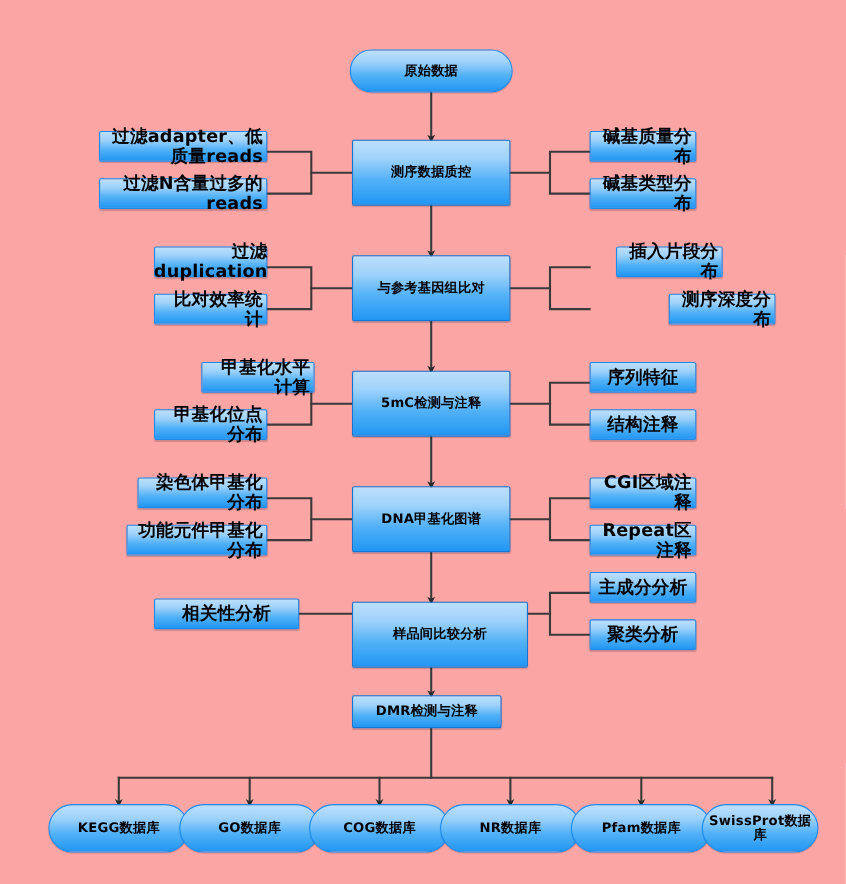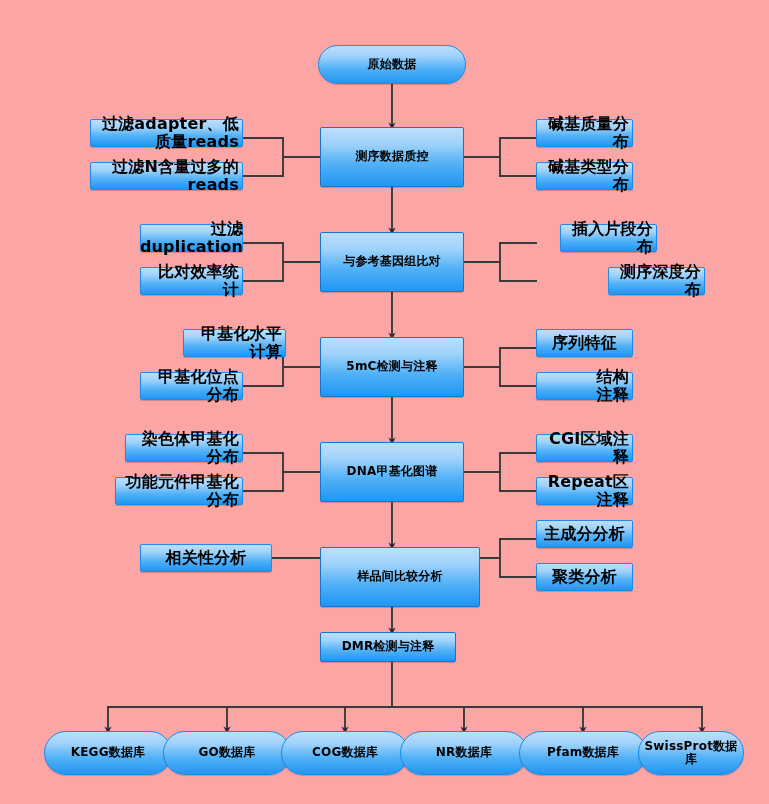--- a/index.html
+++ b/index.html
@@ -164,21 +164,21 @@
   </div>
   <div class="node rect" style="left:140px; top:329px; width:103px; height:28px;margin-left:43px;">
     <span class="lbl fs11">甲基化水平计算</span>
   </div>
   <div class="node rect" style="left:140px; top:372px; width:103px; height:28px;">
     <span class="lbl fs11">甲基化位点分布</span>
   </div>
   <div class="node rect" style="left:536px; top:329px; width:97px; height:28px;">
     <span class="lbl fs11">序列特征</span>
   </div>
-  <div class="node rect" style="left:536px; top:372px; width:97px; height:28px;padding-left:44px;">
+  <div class="node rect" style="left:536px; top:372px; width:97px; height:28px;">
     <span class="lbl fs11">结构注释</span>
   </div>
 
   <div class="node rect center" style="left:320px; top:442px; width:144px; height:60px;">
     <span class="lbl fs12">DNA甲基化图谱</span>
   </div>
   <div class="node rect" style="left:125px; top:434px; width:118px; height:28px;">
     <span class="lbl fs11">染色体甲基化分布</span>
   </div>
   <div class="node rect" style="left:115px; top:477px; width:128px; height:28px;">

